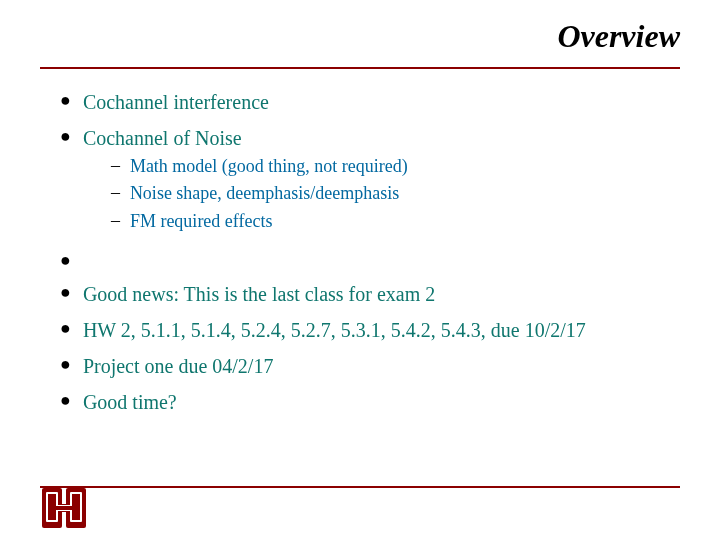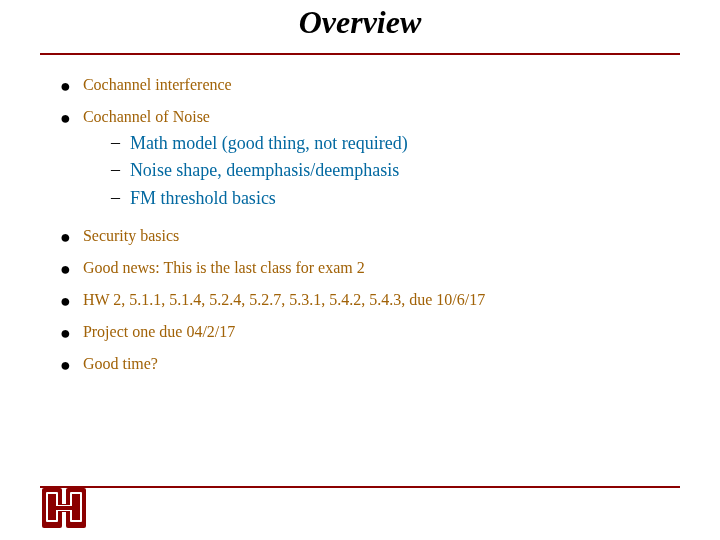--- a/index.html
+++ b/index.html
@@ -19,22 +19,22 @@
 
     .slide-container {
       width: 720px;
       height: 540px;
       background: #ffffff;
       position: relative;
       padding: 0 40px 40px 40px;
     }
 
     .title-area {
-      text-align: center;
-      padding: 4px 0 8px 0;
+      text-align: right;
+      padding: 18px 0 8px 0;
     }
 
     .title-text {
       font-size: 32px;
       font-style: italic;
       font-weight: bold;
       color: #000000;
     }
 
     .top-divider {
@@ -64,22 +64,22 @@
 
     .bullet-dot {
       font-size: 18px;
       color: #000;
       margin-right: 12px;
       margin-top: 1px;
       flex-shrink: 0;
     }
 
     .bullet-text {
-      font-size: 16px;
-      color: #a16207;
+      font-size: 20px;
+      color: #0f766e;
       line-height: 1.3;
     }
 
     .sub-bullets {
       margin-left: 28px;
       margin-top: 4px;
       margin-bottom: 6px;
     }
 
     .sub-bullet-item {
@@ -142,39 +142,38 @@
           <div class="sub-bullet-item">
             <span class="sub-bullet-dash">–</span>
             <span class="sub-bullet-text">Math model (good thing, not required)</span>
           </div>
           <div class="sub-bullet-item">
             <span class="sub-bullet-dash">–</span>
             <span class="sub-bullet-text">Noise shape, deemphasis/deemphasis</span>
           </div>
           <div class="sub-bullet-item">
             <span class="sub-bullet-dash">–</span>
-            <span class="sub-bullet-text">FM threshold basics</span>
+            <span class="sub-bullet-text">FM required effects</span>
           </div>
         </div>
       </div>
     </div>
 
     <div class="bullet-item">
       <span class="bullet-dot">●</span>
-      <span class="bullet-text">Security basics</span>
     </div>
 
     <div class="bullet-item">
       <span class="bullet-dot">●</span>
       <span class="bullet-text">Good news: This is the last class for exam 2</span>
     </div>
 
     <div class="bullet-item">
       <span class="bullet-dot">●</span>
-      <span class="bullet-text">HW 2, 5.1.1, 5.1.4, 5.2.4, 5.2.7, 5.3.1, 5.4.2, 5.4.3, due 10/6/17</span>
+      <span class="bullet-text">HW 2, 5.1.1, 5.1.4, 5.2.4, 5.2.7, 5.3.1, 5.4.2, 5.4.3, due 10/2/17</span>
     </div>
 
     <div class="bullet-item">
       <span class="bullet-dot">●</span>
       <span class="bullet-text">Project one due 04/2/17</span>
     </div>
 
     <div class="bullet-item">
       <span class="bullet-dot">●</span>
       <span class="bullet-text">Good time?</span>

